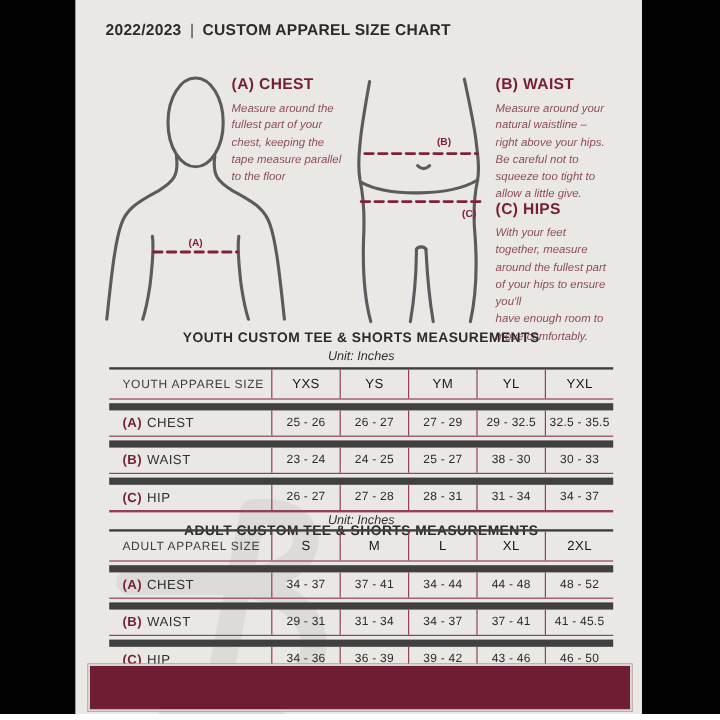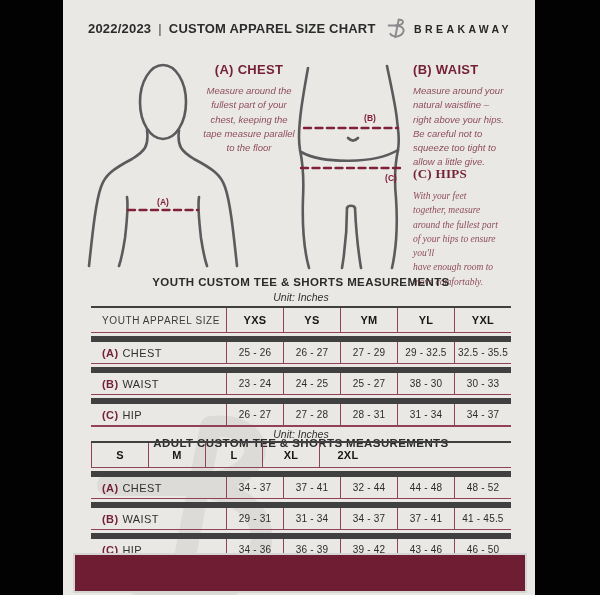--- a/index.html
+++ b/index.html
@@ -14,43 +14,43 @@
   
   #doc-header{left:25px;top:17px;width:424px;display:flex;justify-content:space-between;align-items:center;}
   .title-group{font-weight:bold;color:#2b2b2b;font-size:13px;letter-spacing:.2px;display:flex;align-items:center;gap:7px;}
   .title-div{font-weight:normal;color:#444;}
   .brand-group{display:flex;align-items:center;gap:7px;}
   .brand-text{font-weight:bold;color:#262626;font-size:10.5px;letter-spacing:3.4px;}
 
   
   .guide-head{font-weight:bold;color:#741f36;font-size:13px;letter-spacing:.3px;}
   .guide-body{font-style:italic;color:#8e4c5c;font-size:9.5px;line-height:1.5;white-space:pre-line;margin-top:7px;}
-  #guide-a{left:130px;top:62px;width:112px;text-align:center;}
+  #guide-a{left:130px;top:62px;width:112px;}
   #guide-b{left:350px;top:62px;width:118px;}
-  #guide-c{left:350px;top:166px;width:120px;font-family:Liberation Serif, serif;}
+  #guide-c{left:350px;top:166px;width:120px;}
 
   
   .fig path, .fig ellipse{fill:none;stroke:#5b5b5d;stroke-width:2.6;stroke-linecap:round;}
   .fig .dash{stroke:#82203a;stroke-width:2.4;stroke-dasharray:7 4.5;}
   .fig text{font-family:"Liberation Sans",sans-serif;font-size:8.5px;font-weight:bold;fill:#82203a;}
 
   
   .tbl-title{left:28px;width:420px;text-align:center;font-weight:bold;font-size:11.5px;color:#2b2b2b;letter-spacing:.4px;}
   .tbl-unit{left:28px;width:420px;text-align:center;font-style:italic;font-size:10.5px;color:#303030;}
   .tbl{left:28px;width:420px;}
   .trow{display:flex;border-top:6px solid #404040;border-bottom:1px solid #93405a;}
   .trow + .trow{margin-top:3px;}
   .trow.first{border-top-width:2px;}
   .trow.last{border-bottom-width:2px;}
   .cell{display:flex;align-items:center;height:21px;border-left:1px solid #93405a;box-sizing:border-box;}
   .thead .cell{height:24px;}
   .cell.lab{width:135px;border-left:none;padding-left:11px;}
   .cell.val{width:57px;justify-content:center;font-size:10px;color:#2c2c2c;letter-spacing:.2px;}
   .thead .lab{font-size:10px;color:#3c3c3c;letter-spacing:.6px;}
-  .thead .val{font-weight:bold;font-size:11px;color:#171717;letter-spacing:.3px;}
+  .thead .val{font-weight:normal;font-size:11px;color:#171717;letter-spacing:.3px;}
   .rowlab{font-size:11px;color:#2f2f2f;letter-spacing:.4px;}
   .rowkey{font-weight:bold;color:#741f36;margin-right:4px;font-size:11px;}
 
   
   #watermark{left:18px;top:400px;opacity:1;}
   #watermark path{fill:none;stroke:#dcdbd8;stroke-width:2.4;stroke-linecap:round;}
   #logo path{fill:none;stroke:#8b8b8d;stroke-width:2.2;stroke-linecap:round;}
   #footer-bar{left:10px;top:553px;width:450px;height:36px;background:#6e1d33;border:2px solid #d6d5d3;}
 </style>
 </head>
@@ -66,28 +66,20 @@
       <path d="M14.5,3 L10.5,23"></path>
       <path d="M14.5,3 C18.5,2.5 20.5,5 18.8,7.2 C17.2,9.2 13.5,9.5 11,9.5 L3,9.5"></path>
       <path d="M11,9.5 C17,9.5 21,12.5 20,16.5 C19,20.5 13.5,23.5 8,21.5 C6.5,21 5.5,20 5,19"></path>
     </svg>
 
     <div id="doc-header" class="abs">
       <div class="title-group">
         <span>2022/2023</span>
         <span class="title-div">|</span>
         <span>CUSTOM APPAREL SIZE CHART</span>
-      </div>
-      <div class="brand-group">
-        <svg id="logo" width="21" height="23" viewBox="0 0 24 26" aria-hidden="true">
-          <path d="M14.5,3 L10.5,23"></path>
-          <path d="M14.5,3 C18.5,2.5 20.5,5 18.8,7.2 C17.2,9.2 13.5,9.5 11,9.5 L3,9.5"></path>
-          <path d="M11,9.5 C17,9.5 21,12.5 20,16.5 C19,20.5 13.5,23.5 8,21.5 C6.5,21 5.5,20 5,19"></path>
-        </svg>
-        <span class="brand-text">BREAKAWAY</span>
       </div>
     </div>
 
     <svg class="abs fig" style="left:12px;top:56px;" width="182" height="212" viewBox="0 0 182 212" aria-hidden="true">
       <ellipse cx="88" cy="46" rx="23" ry="37"></ellipse>
       <path d="M72,74 C74,90 70,95 57,103 C38,113 30,119 26,131 C21,145 18,172 14,210"></path>
       <path d="M104,74 C102,90 106,95 119,103 C138,113 146,119 150,131 C155,145 158,172 162,210"></path>
       <path d="M52,141 C53,148 52,165 50,182 C48,195 46,204 44,210"></path>
       <path d="M124,141 C123,148 124,165 126,182 C128,195 130,204 132,210"></path>
       <path class="dash" d="M53,154 L123,154"></path>
@@ -179,34 +171,35 @@
         <div class="cell val">28 - 31</div>
         <div class="cell val">31 - 34</div>
         <div class="cell val">34 - 37</div>
       </div>
     </div>
 
     <div class="abs tbl-title" style="top:437px;">ADULT CUSTOM TEE &amp; SHORTS MEASUREMENTS</div>
     <div class="abs tbl-unit" style="top:428px;">Unit: Inches</div>
     <div class="abs tbl" style="top:441px;">
       <div class="trow thead first">
+        <div class="cell lab">ADULT APPAREL SIZE</div>
         <div class="cell val">S</div>
         <div class="cell val">M</div>
         <div class="cell val">L</div>
         <div class="cell val">XL</div>
         <div class="cell val">2XL</div>
       </div>
       <div class="trow">
         <div class="cell lab rowlab">
             <span class="rowkey">(A)</span>
             <span>CHEST</span>
           </div>
         <div class="cell val">34 - 37</div>
         <div class="cell val">37 - 41</div>
-        <div class="cell val">32 - 44</div>
+        <div class="cell val">34 - 44</div>
         <div class="cell val">44 - 48</div>
         <div class="cell val">48 - 52</div>
       </div>
       <div class="trow">
         <div class="cell lab rowlab">
             <span class="rowkey">(B)</span>
             <span>WAIST</span>
           </div>
         <div class="cell val">29 - 31</div>
         <div class="cell val">31 - 34</div>

